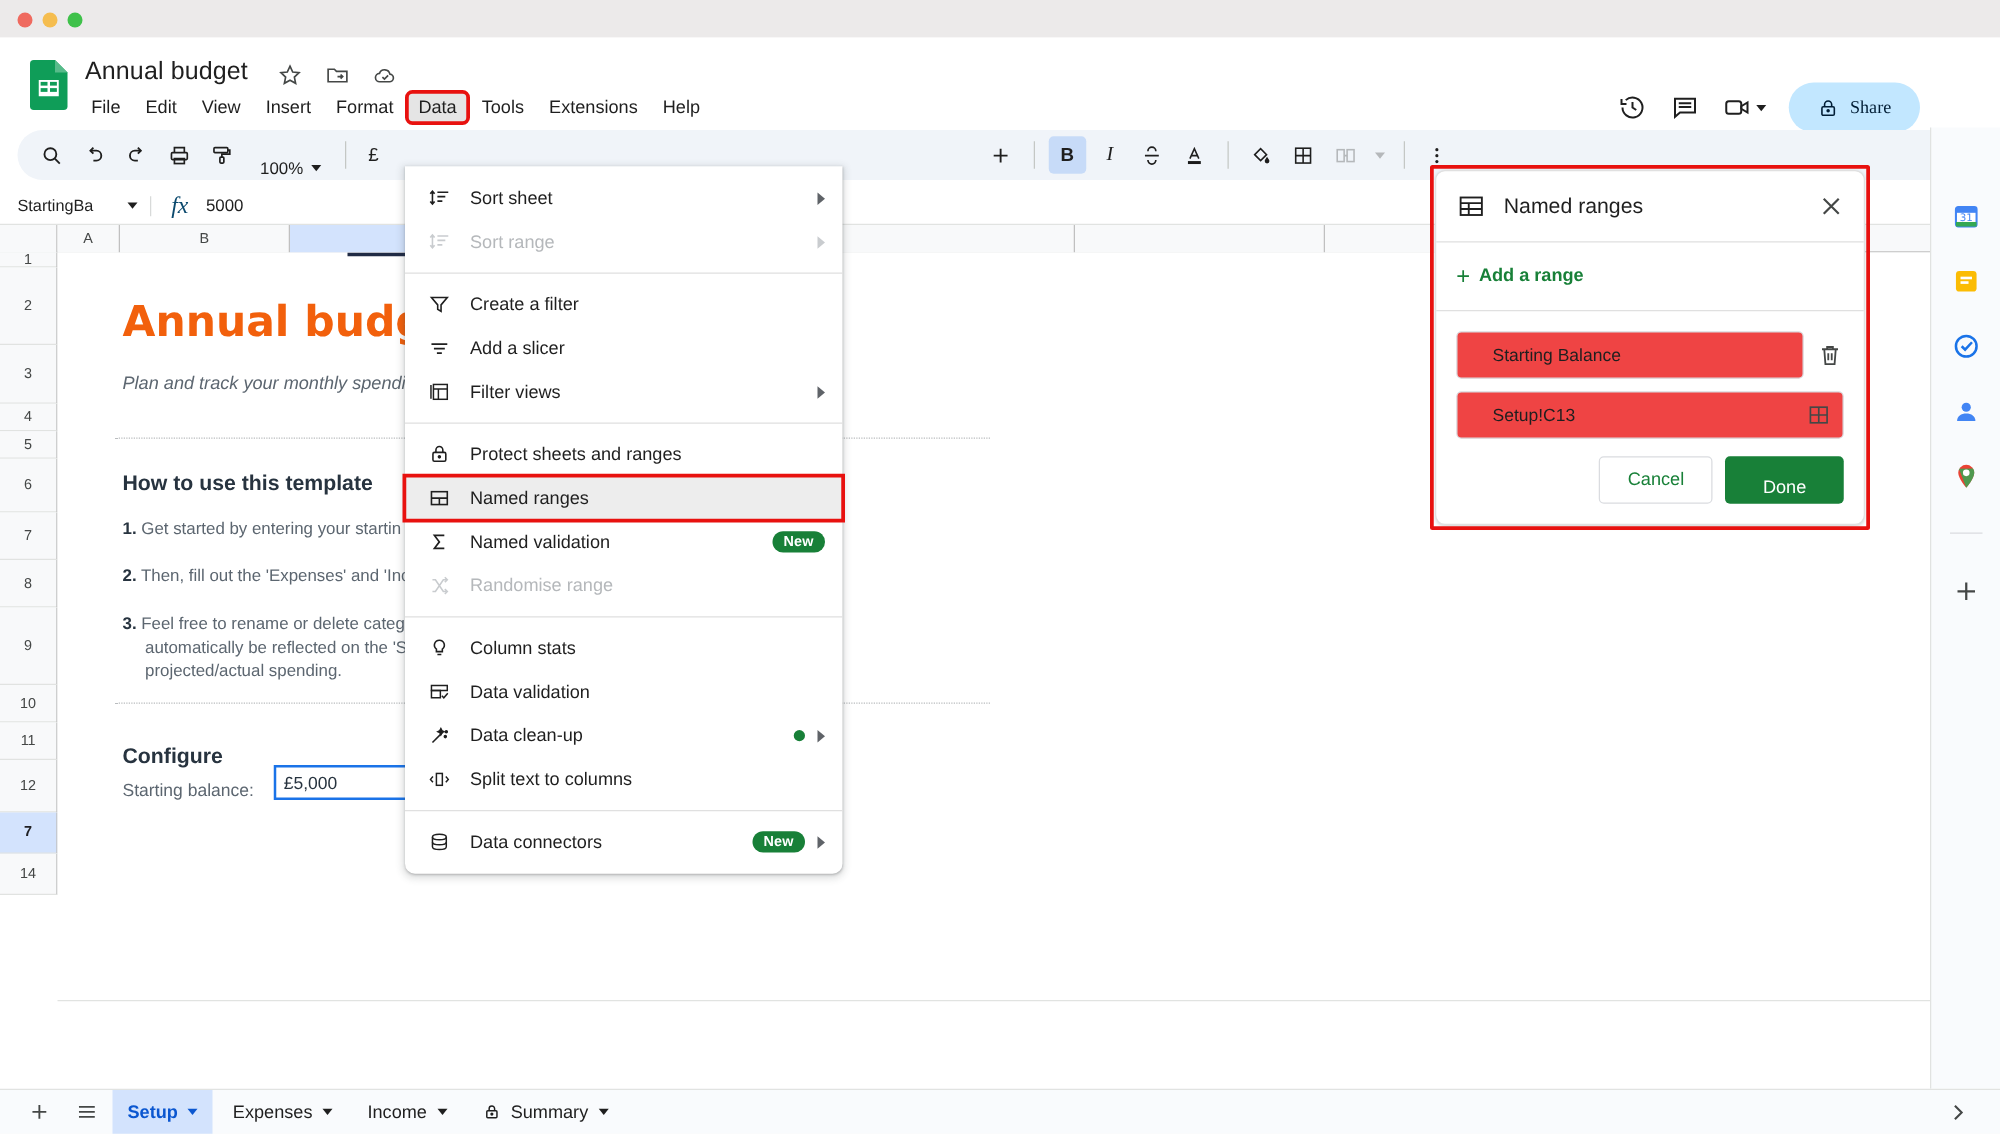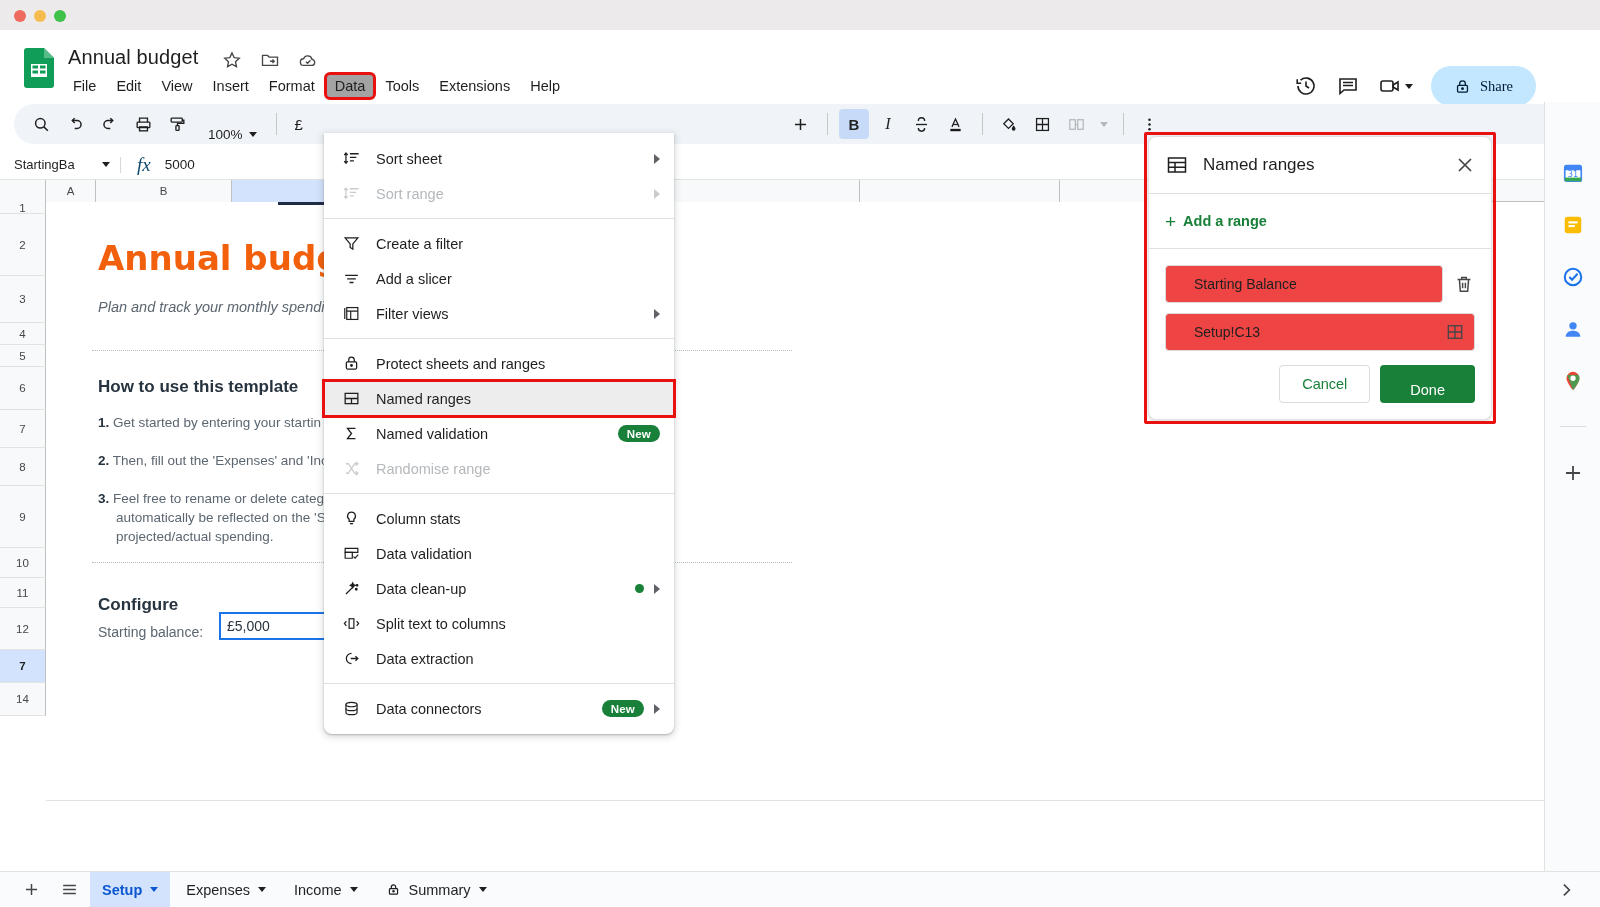--- a/index.html
+++ b/index.html
@@ -40,21 +40,21 @@
   .ticon { width: 20px; height: 20px; color: #444746; display: block; }
 
   .menubar {
     position: absolute; left: 64px; top: 44px;
     display: flex; align-items: center; gap: 2px;
   }
   .menu-item {
     font-size: 14.5px; color: #1f1f1f; padding: 4px 9px; border-radius: 4px;
     cursor: default; white-space: nowrap;
   }
-  .menu-item.active { background: #a3a3a3; }
+  .menu-item.active { background: #e5e5e5; }
   .menu-item.boxed { outline: 3px solid #e8110f; outline-offset: -1px; }
 
   
   .header-right {
     position: absolute; right: 64px; top: 36px;
     display: flex; align-items: center; gap: 18px;
   }
   .hbtn { width: 24px; height: 24px; color: #1f1f1f; display: block; }
   .meet-wrap { display: flex; align-items: center; gap: 3px; }
   .caret-sm { width: 0; height: 0; border-left: 4px solid transparent; border-right: 4px solid transparent; border-top: 5px solid #1f1f1f; }
@@ -651,29 +651,20 @@
     <div class="mi">
       <span class="mi-ico">
         <svg viewBox="0 0 24 24" fill="none" stroke="currentColor" stroke-width="1.5">
             <rect x="9" y="6" width="6" height="12"></rect>
             <path d="M5.5 9L3 12l2.5 3M18.5 9L21 12l-2.5 3"></path>
           </svg>
         </span>
       <span class="mi-label">Split text to columns</span>
     </div>
 
-    <div class="mi">
-      <span class="mi-ico">
-        <svg viewBox="0 0 24 24" fill="none" stroke="currentColor" stroke-width="1.6">
-            <path d="M12 5.5a6.5 6.5 0 1 0 0 13"></path>
-            <path d="M11 12h9M17 9l3 3-3 3"></path>
-          </svg>
-        </span>
-      <span class="mi-label">Data extraction</span>
-    </div>
 
     <div class="m-sep"></div>
 
     <div class="mi">
       <span class="mi-ico">
         <svg viewBox="0 0 24 24" fill="none" stroke="currentColor" stroke-width="1.5">
             <ellipse cx="12" cy="7" rx="7" ry="2.8"></ellipse>
             <path d="M5 7v10c0 1.6 3.1 2.8 7 2.8s7-1.2 7-2.8V7"></path>
             <path d="M5 12c0 1.6 3.1 2.8 7 2.8s7-1.2 7-2.8"></path>
           </svg>

